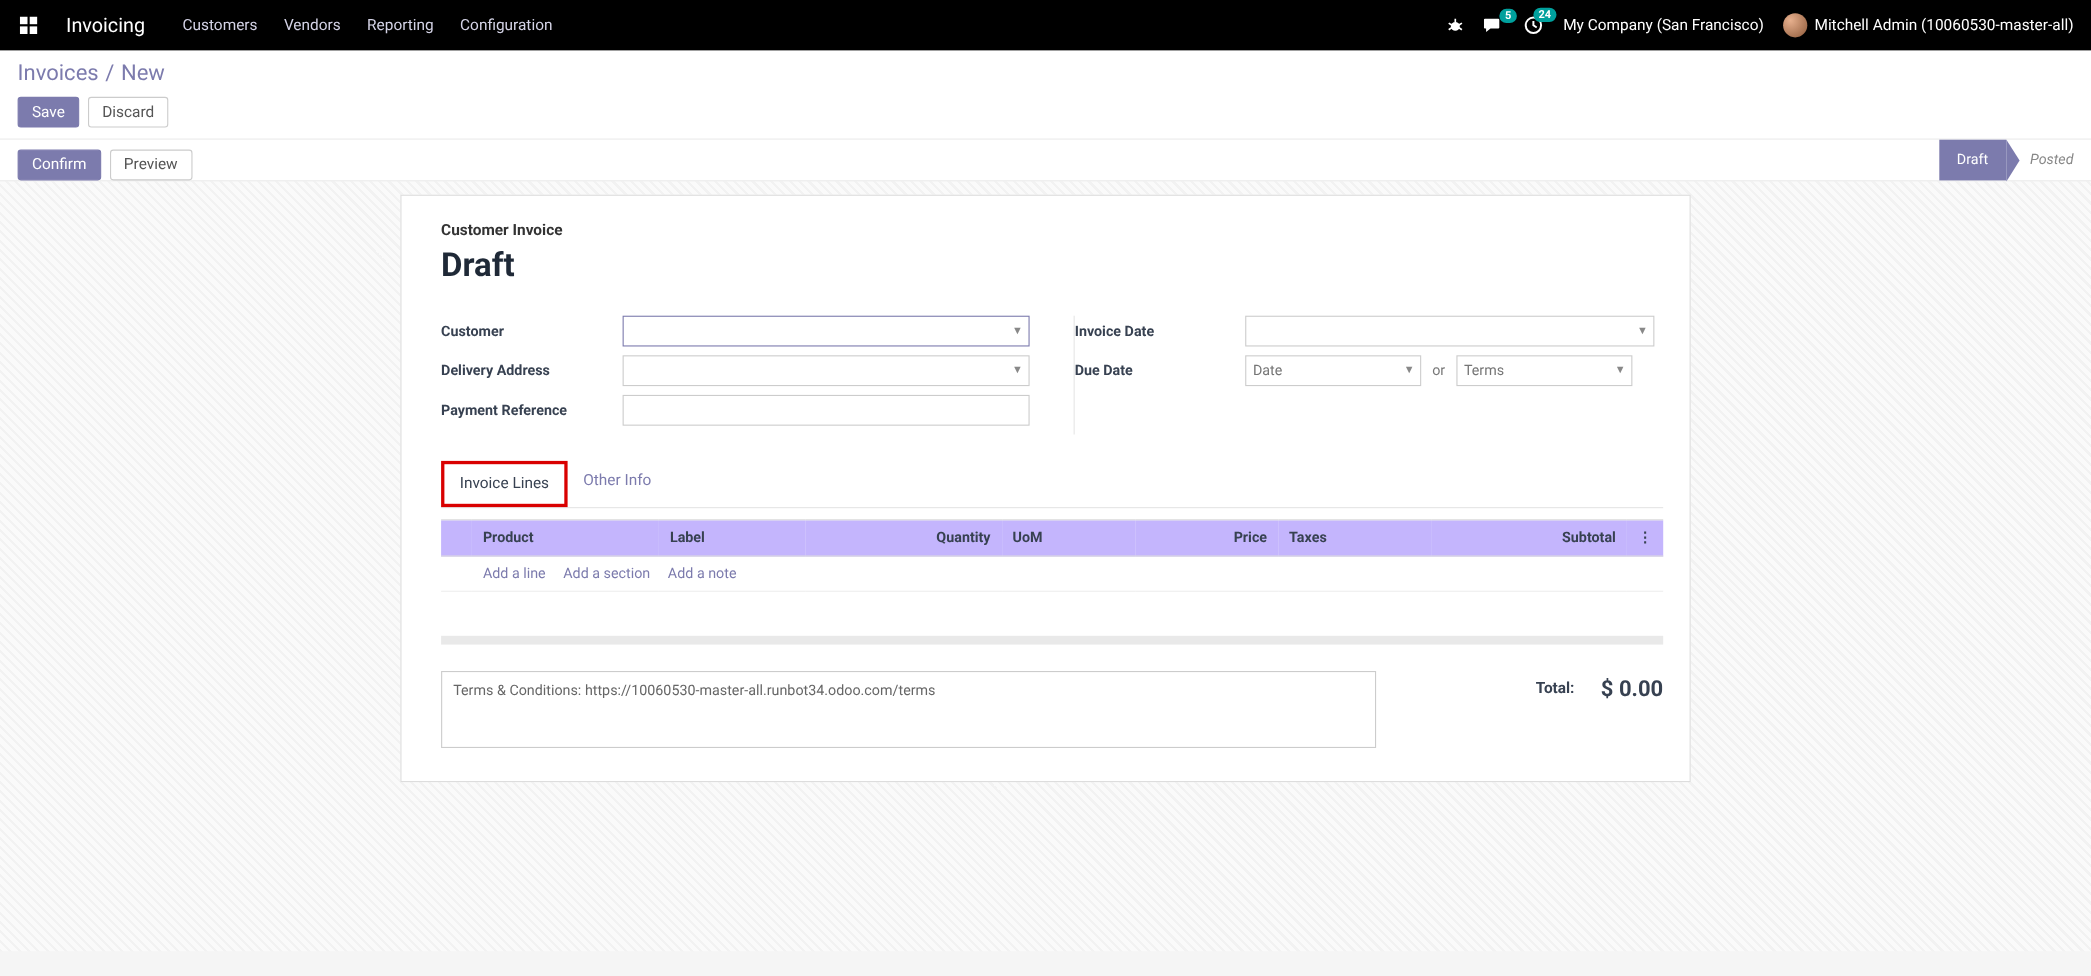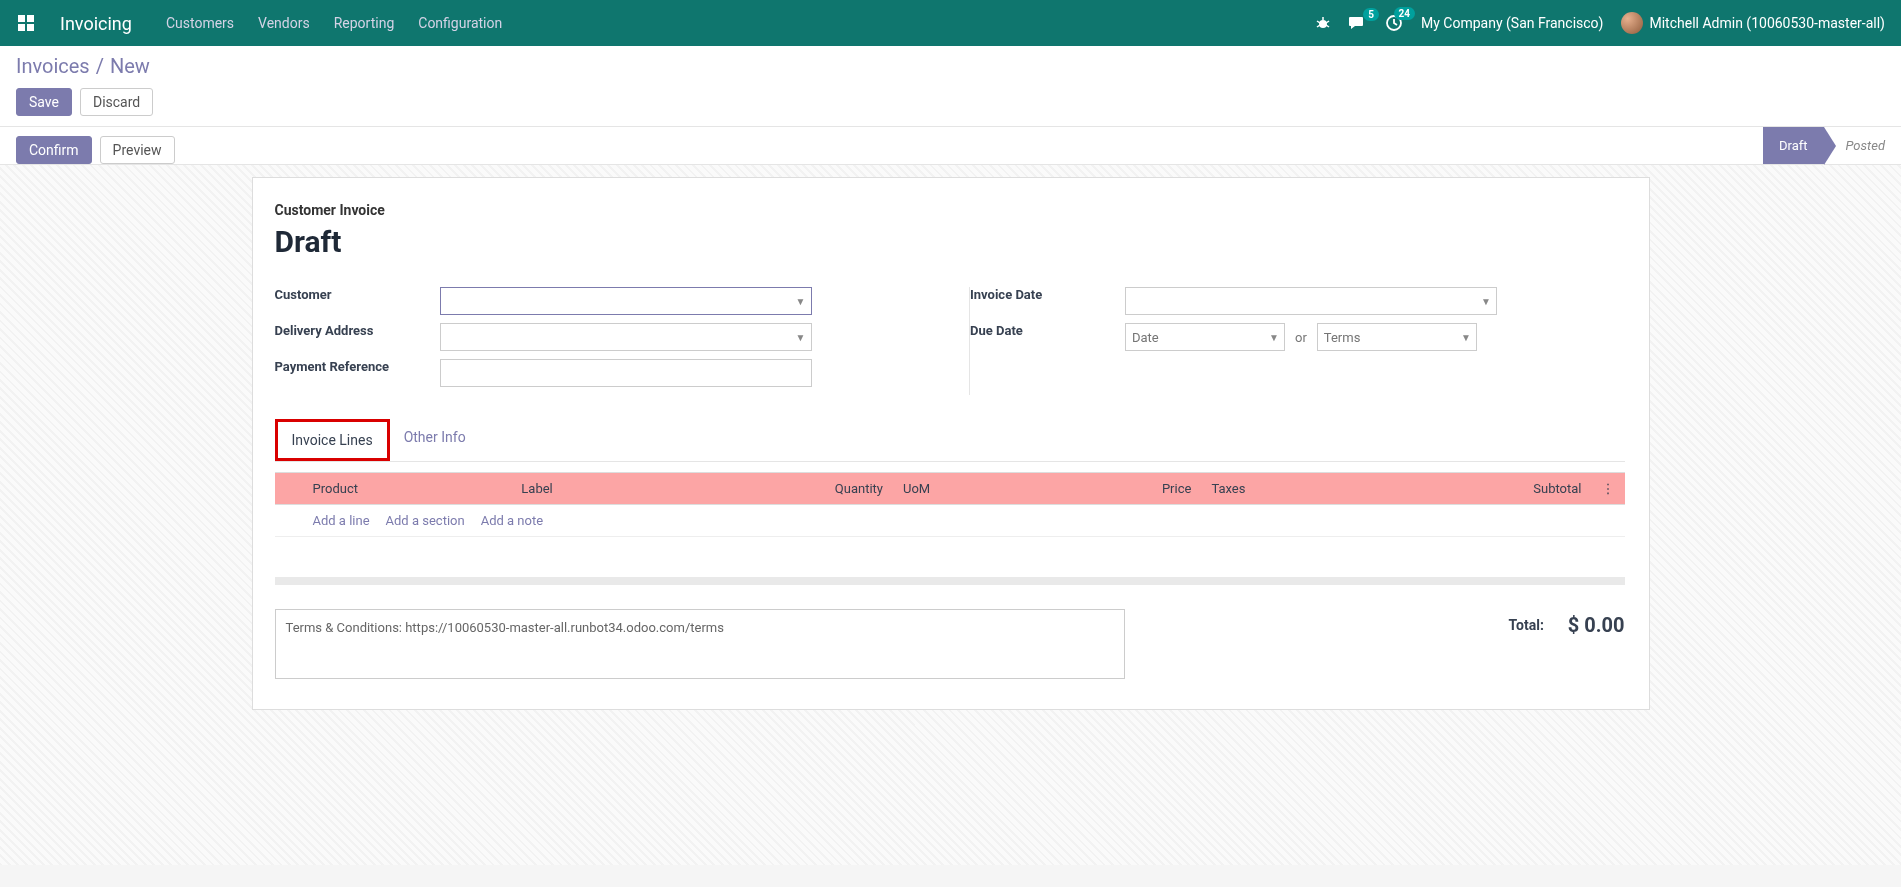--- a/index.html
+++ b/index.html
@@ -1,19 +1,19 @@
 <!DOCTYPE html>
 <html><head>
 <meta charset="utf-8">
 <style>
   * { box-sizing: border-box; margin: 0; padding: 0; font-family: -apple-system, BlinkMacSystemFont, "Segoe UI", Roboto, "Helvetica Neue", Arial, sans-serif; }
   body { background: #f5f5f5; font-size: 14px; color: #374151; }
 
   
-  .navbar { background: #0f766e; color: #fff; height: 46px; display: flex; align-items: center; padding: 0 16px; }
+  .navbar { background: #000000; color: #fff; height: 46px; display: flex; align-items: center; padding: 0 16px; }
   .navbar-left { display: flex; align-items: center; gap: 24px; flex: 1; }
   .app-icon { width: 20px; height: 20px; display: inline-flex; align-items: center; justify-content: center; cursor: pointer; }
   .app-name { font-size: 18px; font-weight: 400; margin-right: 10px; }
   .nav-link { color: #d4d3e6; font-size: 14px; cursor: pointer; }
   .navbar-right { display: flex; align-items: center; gap: 18px; }
   .nav-icon { position: relative; cursor: pointer; display: inline-flex; align-items: center; }
   .badge { position: absolute; top: -7px; right: -12px; background: #00a09d; color: #fff; font-size: 10px; font-weight: bold; border-radius: 9px; padding: 1px 5px; }
   .company-name { font-size: 14px; }
   .user-block { display: flex; align-items: center; gap: 6px; cursor: pointer; }
   .avatar { width: 22px; height: 22px; border-radius: 50%; background: radial-gradient(circle at 30% 30%, #e7b08e, #8e5a3a); }
@@ -42,47 +42,47 @@
   }
 
   
   .hatched-bg {
     background-image: repeating-linear-gradient(45deg, #f2f2f2 0, #f2f2f2 2px, #fafafa 2px, #fafafa 6px);
     padding: 12px 0 40px 0;
     min-height: 700px;
   }
 
   
-  .sheet { background: #fff; width: 1398px; margin: 0 auto; border: 1px solid #ddd; padding: 24px 24px 30px 22px; }
+  .sheet { background: #fff; width: 1173px; margin: 0 auto; border: 1px solid #ddd; padding: 24px 24px 30px 36px; }
   .sheet-title-label { font-weight: bold; font-size: 14px; color: #333; margin-bottom: 6px; }
   .sheet-title { font-size: 30px; font-weight: bold; color: #1f2937; margin-bottom: 28px; }
 
   .field-columns { display: flex; gap: 40px; margin-bottom: 24px; }
   .field-col { flex: 1; border-left: 1px solid #e5e5e5; padding-left: 0; }
   .field-col:first-child { border-left: none; }
-  .field-row { display: flex; align-items: flex-start; margin-bottom: 8px; }
+  .field-row { display: flex; align-items: center; margin-bottom: 8px; }
   .field-label { width: 165px; font-weight: bold; font-size: 13px; color: #374151; }
   .field-label-narrow { width: 155px; font-weight: bold; font-size: 13px; color: #374151; }
   .field-input-wrap { flex: 1; max-width: 372px; position: relative; }
   .field-input { width: 100%; height: 28px; border: 1px solid #ccc; padding: 3px 22px 3px 6px; font-size: 13px; background: #fff; }
   .field-input.active { border-color: #7c7bad; }
   .input-caret { position: absolute; right: 6px; top: 50%; transform: translateY(-50%); pointer-events: none; color: #888; font-size: 10px; }
 
   .due-date-row { display: flex; align-items: center; gap: 10px; }
   .due-date-row .field-input-wrap { max-width: 160px; flex: 1; }
   .due-or { color: #777; font-size: 13px; }
 
   
   .tabs { display: flex; border-bottom: 1px solid #e5e5e5; margin-bottom: 0; }
   .tab { padding: 10px 14px; font-size: 14px; color: #7c7bad; cursor: pointer; }
   .tab.highlighted { border: 3px solid #d90000; color: #374151; }
 
   
   .invoice-table { width: 100%; border-collapse: collapse; margin-top: 10px; }
-  .invoice-table thead th { background: #fca5a5; font-weight: normal; font-size: 13px; color: #374151; text-align: left; padding: 8px 10px; border-top: 1px solid #ddd; border-bottom: 1px solid #ddd; }
+  .invoice-table thead th { background: #c4b5fd; font-weight: bold; font-size: 13px; color: #374151; text-align: left; padding: 8px 10px; border-top: 1px solid #ddd; border-bottom: 1px solid #ddd; }
   .invoice-table thead th.right { text-align: right; }
   .invoice-table thead th.kebab { width: 30px; text-align: center; }
   .invoice-table thead th.handle { width: 28px; }
   .invoice-table tbody td { padding: 8px 10px; border-bottom: 1px solid #eee; font-size: 13px; }
   .add-links { display: flex; gap: 16px; }
   .add-link { color: #7c7bad; cursor: pointer; }
 
   .table-hr { height: 8px; background: #e9e9e9; margin-top: 40px; }
 
   

